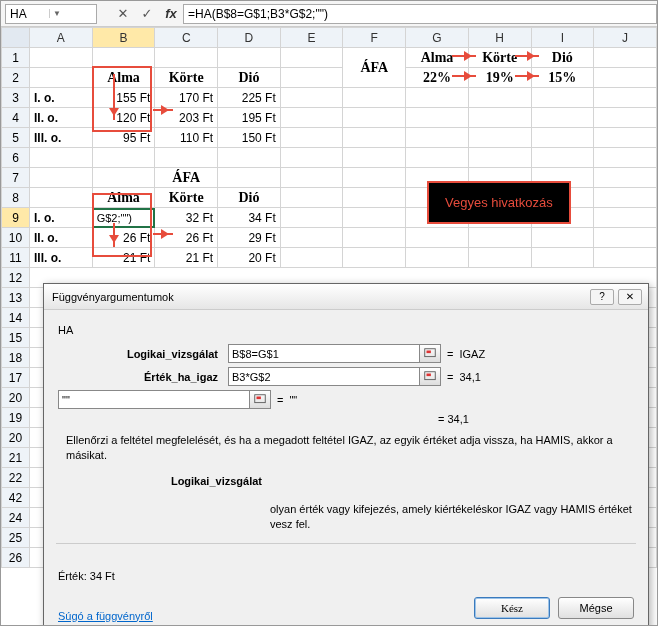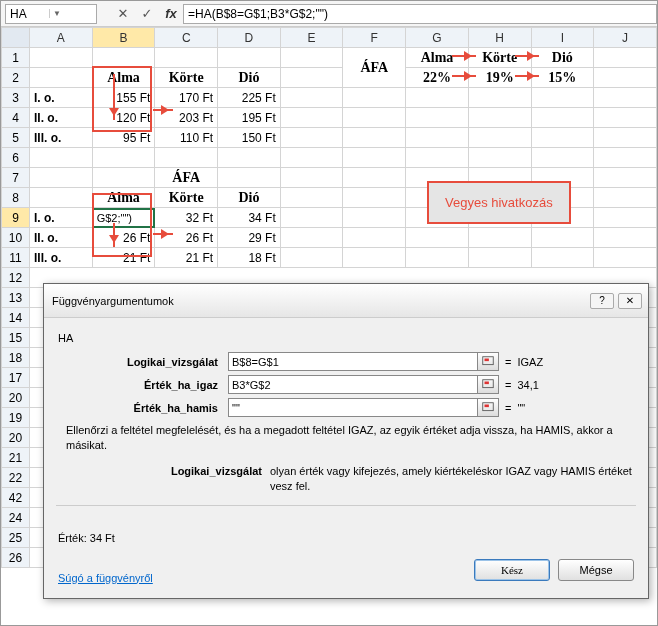--- a/index.html
+++ b/index.html
@@ -26,41 +26,41 @@
   .sheet th.sel, .sheet td.rowh.sel { background: #ffe9a8; }
   .sheet td.active { outline: 2px solid #217346; outline-offset: -2px; text-align: left; font-size: 11px; }
   
   
   .redbox { position: absolute; border: 2px solid #e74c3c; pointer-events: none; }
   .arrow-down { position: absolute; width: 2px; background: #e74c3c; }
   .arrow-down::after { content: ''; position: absolute; bottom: -1px; left: -4px; border: 5px solid transparent; border-top: 8px solid #e74c3c; }
   .arrow-right { position: absolute; height: 2px; background: #e74c3c; }
   .arrow-right::after { content: ''; position: absolute; right: -1px; top: -4px; border: 5px solid transparent; border-left: 8px solid #e74c3c; }
   
-  .callout { position: absolute; border: 2px solid #e74c3c; padding: 12px 16px; color: #e74c3c; font-size: 13px; background: #e5e5e5; }
+  .callout { position: absolute; border: 2px solid #e74c3c; padding: 12px 16px; color: #e74c3c; font-size: 13px; background: #000000; }
   
   
   .dialog { position: absolute; left: 42px; top: 282px; width: 606px; border: 1px solid #666; background: #f0f0f0; box-shadow: 2px 2px 8px rgba(0,0,0,0.3); font-size: 11px; }
-  .dlg-title { height: 34px; background: linear-gradient(#fff,#e6e6e6); border-bottom: 1px solid #ccc; display: flex; align-items: center; padding: 0 6px; }
+  .dlg-title { height: 26px; background: linear-gradient(#fff,#e6e6e6); border-bottom: 1px solid #ccc; display: flex; align-items: center; padding: 0 6px; }
   .dlg-title span { flex: 1; padding-left: 2px; }
   .dlg-title .wbtn { width: 24px; height: 16px; border: 1px solid #aaa; background: #f5f5f5; text-align: center; font-size: 10px; line-height: 14px; margin-left: 4px; border-radius: 2px; }
   .dlg-body { padding: 10px 14px; }
   .dlg-body .fname { font-size: 11px; margin: 4px 0 8px 0; }
   .argrow { display: flex; align-items: center; margin: 4px 0; }
   .argrow .albl { width: 160px; text-align: right; margin-right: 10px; font-weight: bold; }
-  .argrow .ain { width: 250px; height: 19px; border: 1px solid #888; background: #fff; padding: 0 3px; font-size: 11px; }
+  .argrow .ain { width: 192px; height: 19px; border: 1px solid #888; background: #fff; padding: 0 3px; font-size: 11px; }
   .argrow .abtn { width: 22px; height: 19px; border: 1px solid #888; background: linear-gradient(#fff,#ddd); margin-left: -1px; display:flex; align-items:center; justify-content:center; }
   .argrow .abtn svg { width:14px; height:14px; }
   .argrow .aeq { margin: 0 6px; }
   .argrow .aval { }
   .resrow { text-align: left; padding-left: 380px; margin: 4px 0 8px 0; }
   .desc { margin: 6px 8px; line-height: 1.4; }
   .desc2 { display: flex; margin: 10px 2px; line-height: 1.4; }
   .desc2 .l1 { width: 210px; text-align: right; font-weight: bold; padding-right: 8px; }
-  .desc2 .l2 { flex: 1; }
+  .desc2 .l2 { flex: 1; margin-top: 28px; }
   .dlg-sep { border-top: 1px solid #ccc; margin: 8px -2px; }
   .dlg-foot { display: flex; align-items: flex-end; padding: 8px 14px 12px 14px; }
   .dlg-foot .res { flex: 0 0 auto; }
   .dlg-foot2 { display: flex; align-items: center; padding: 0 14px 14px 14px; }
   .dlg-foot2 a { color: #0066cc; text-decoration: underline; flex: 1; margin-top: 16px; }
   .dlg-foot2 button { width: 76px; height: 22px; margin-left: 8px; border: 1px solid #888; background: linear-gradient(#fff,#e0e0e0); border-radius: 3px; font-size: 11px; }
   .dlg-foot2 button.def { border: 1px solid #3a7abd; box-shadow: 0 0 0 1px #9cc3e8 inset; font-family: Liberation Serif, serif; }
 </style>
 </head>
 <body>
@@ -220,21 +220,21 @@
           <td></td>
           <td></td>
           <td></td>
           <td></td>
   </tr>
   <tr>
     <td class="rowh">11</td>
     <td class="l">III. o.</td>
     <td>21 Ft</td>
     <td>21 Ft</td>
-    <td>18 Ft</td>
+    <td>20 Ft</td>
     <td></td>
           <td></td>
           <td></td>
           <td></td>
           <td></td>
           <td></td>
   </tr>
   <tr>
           <td class="rowh">12</td>
           <td colspan="10"></td>
@@ -340,31 +340,31 @@
       <div class="abtn">
           <svg viewBox="0 0 16 16">
             <rect x="2" y="2" width="12" height="9" fill="none" stroke="#555"></rect>
             <rect x="4" y="4" width="5" height="3" fill="#d33"></rect>
           </svg>
         </div>
       <div class="aeq">=</div>
         <div class="aval">34,1</div>
     </div>
     <div class="argrow">
-      <div class="albl">Érték_ha_hamis</div>
       <input class="ain" value="&quot;&quot;" style="">
       <div class="abtn">
           <svg viewBox="0 0 16 16">
             <rect x="2" y="2" width="12" height="9" fill="none" stroke="#555"></rect>
             <rect x="4" y="4" width="5" height="3" fill="#d33"></rect>
           </svg>
         </div>
       <div class="aeq">=</div>
         <div class="aval">""</div>
     </div>
+    <div class="resrow">= 34,1</div>
     <div class="desc">Ellenőrzi a feltétel megfelelését, és ha a megadott feltétel IGAZ, az egyik értéket adja vissza, ha HAMIS, akkor a másikat.</div>
     <div class="desc2">
       <div class="l1">Logikai_vizsgálat</div>
       <div class="l2">olyan érték vagy kifejezés, amely kiértékeléskor IGAZ vagy HAMIS értéket vesz fel.</div>
     </div>
     <div class="dlg-sep"></div>
   </div>
   <div class="dlg-foot">
     <div class="res">Érték:  34 Ft</div>
   </div>

